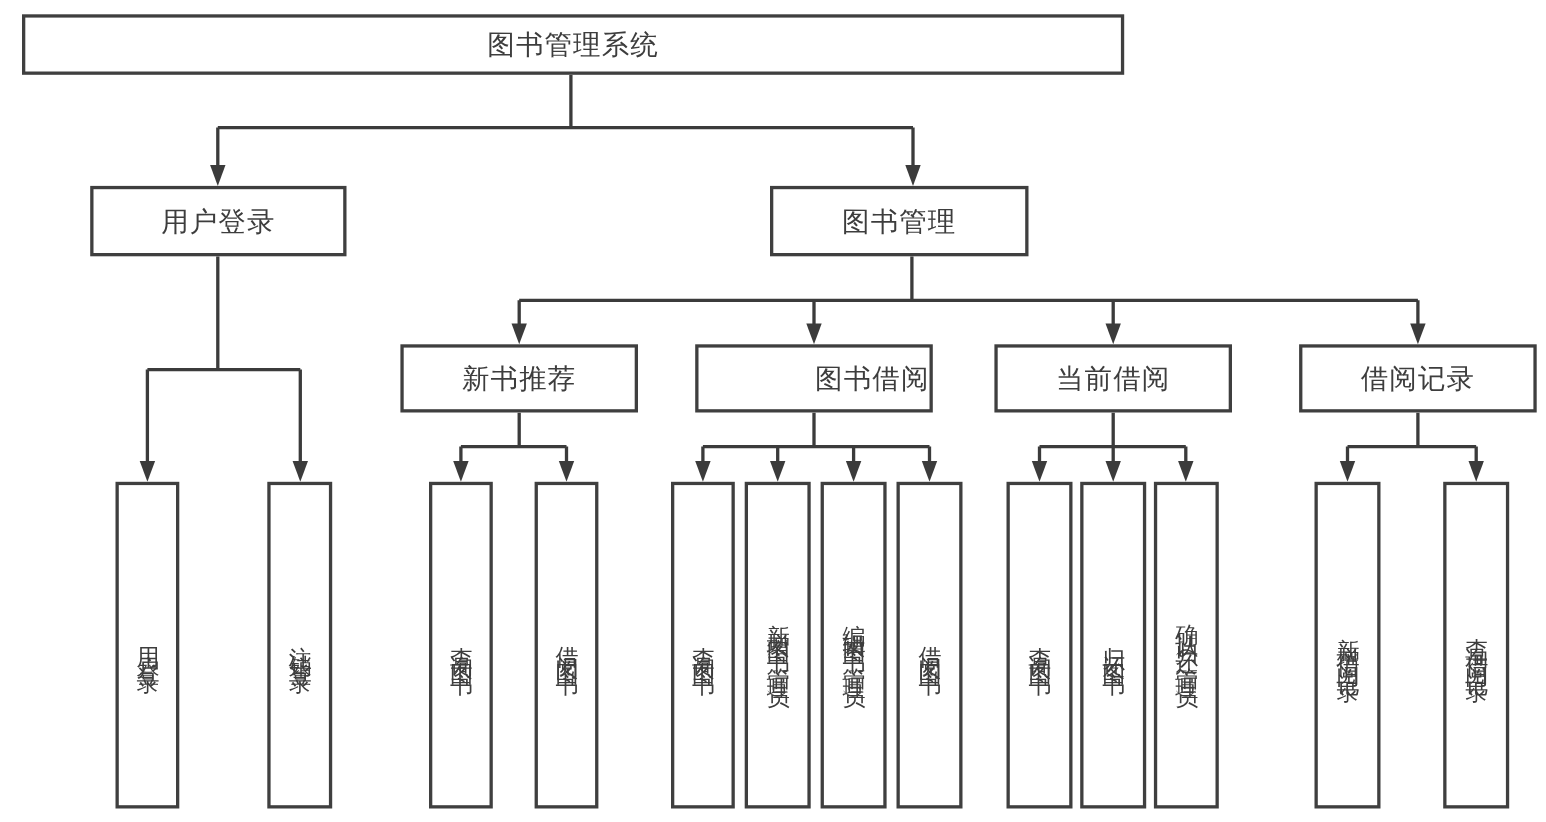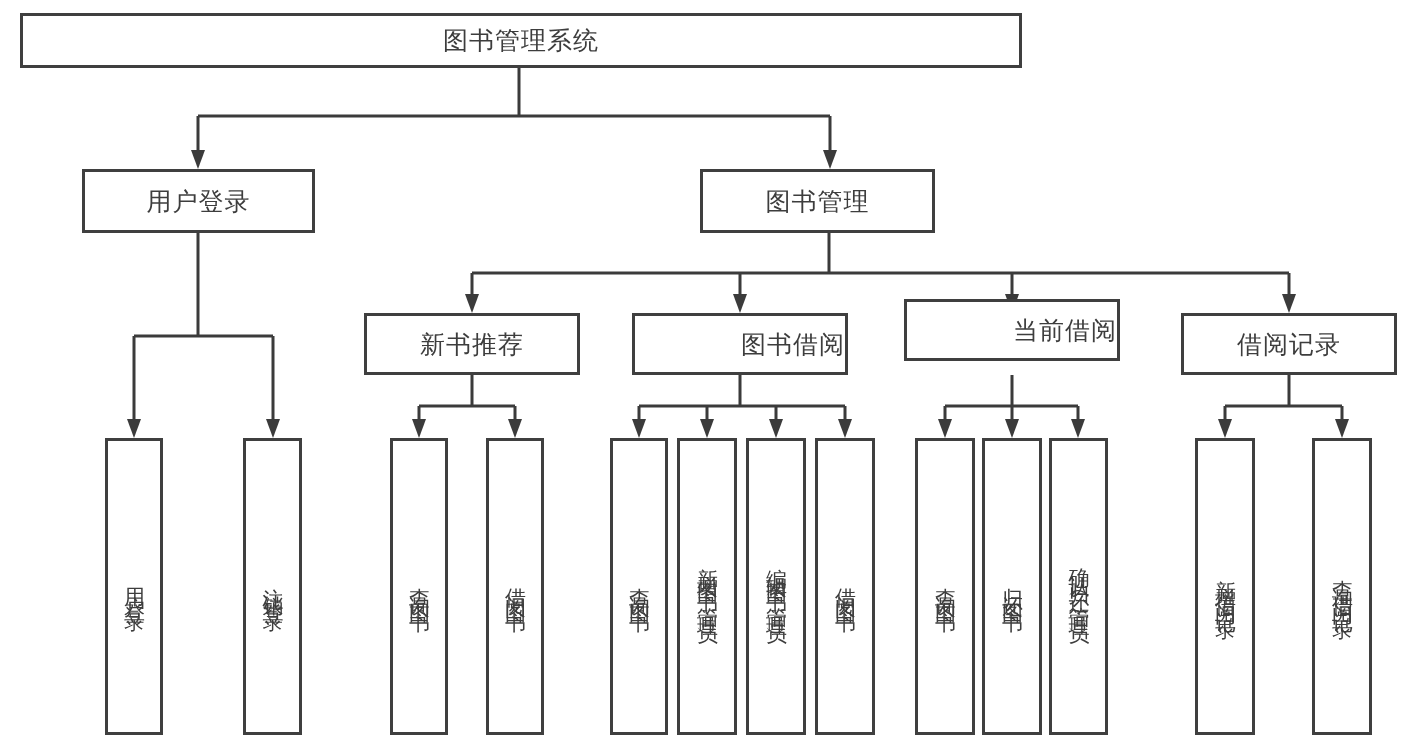--- a/index.html
+++ b/index.html
@@ -90,21 +90,21 @@
   <div class="box h" style="left:700px; top:169px; width:235px; height:64px;">
     <span>图书管理</span>
   </div>
 
   <div class="box h" style="left:364px; top:313px; width:216px; height:62px;">
     <span>新书推荐</span>
   </div>
   <div class="box h" style="left:632px; top:313px; width:216px; height:62px;justify-content:flex-end;">
     <span>图书借阅</span>
   </div>
-  <div class="box h" style="left:904px; top:299px; width:216px; height:62px;justify-content:flex-end;">
+  <div class="box h" style="left:904px; top:313px; width:216px; height:62px;">
     <span>当前借阅</span>
   </div>
   <div class="box h" style="left:1181px; top:313px; width:216px; height:62px;">
     <span>借阅记录</span>
   </div>
 
   <div class="box v" style="left:105px; top:438px; width:58px; height:297px;">
     <span class="label">用户登录</span>
   </div>
   <div class="box v" style="left:243px; top:438px; width:59px; height:297px;">

